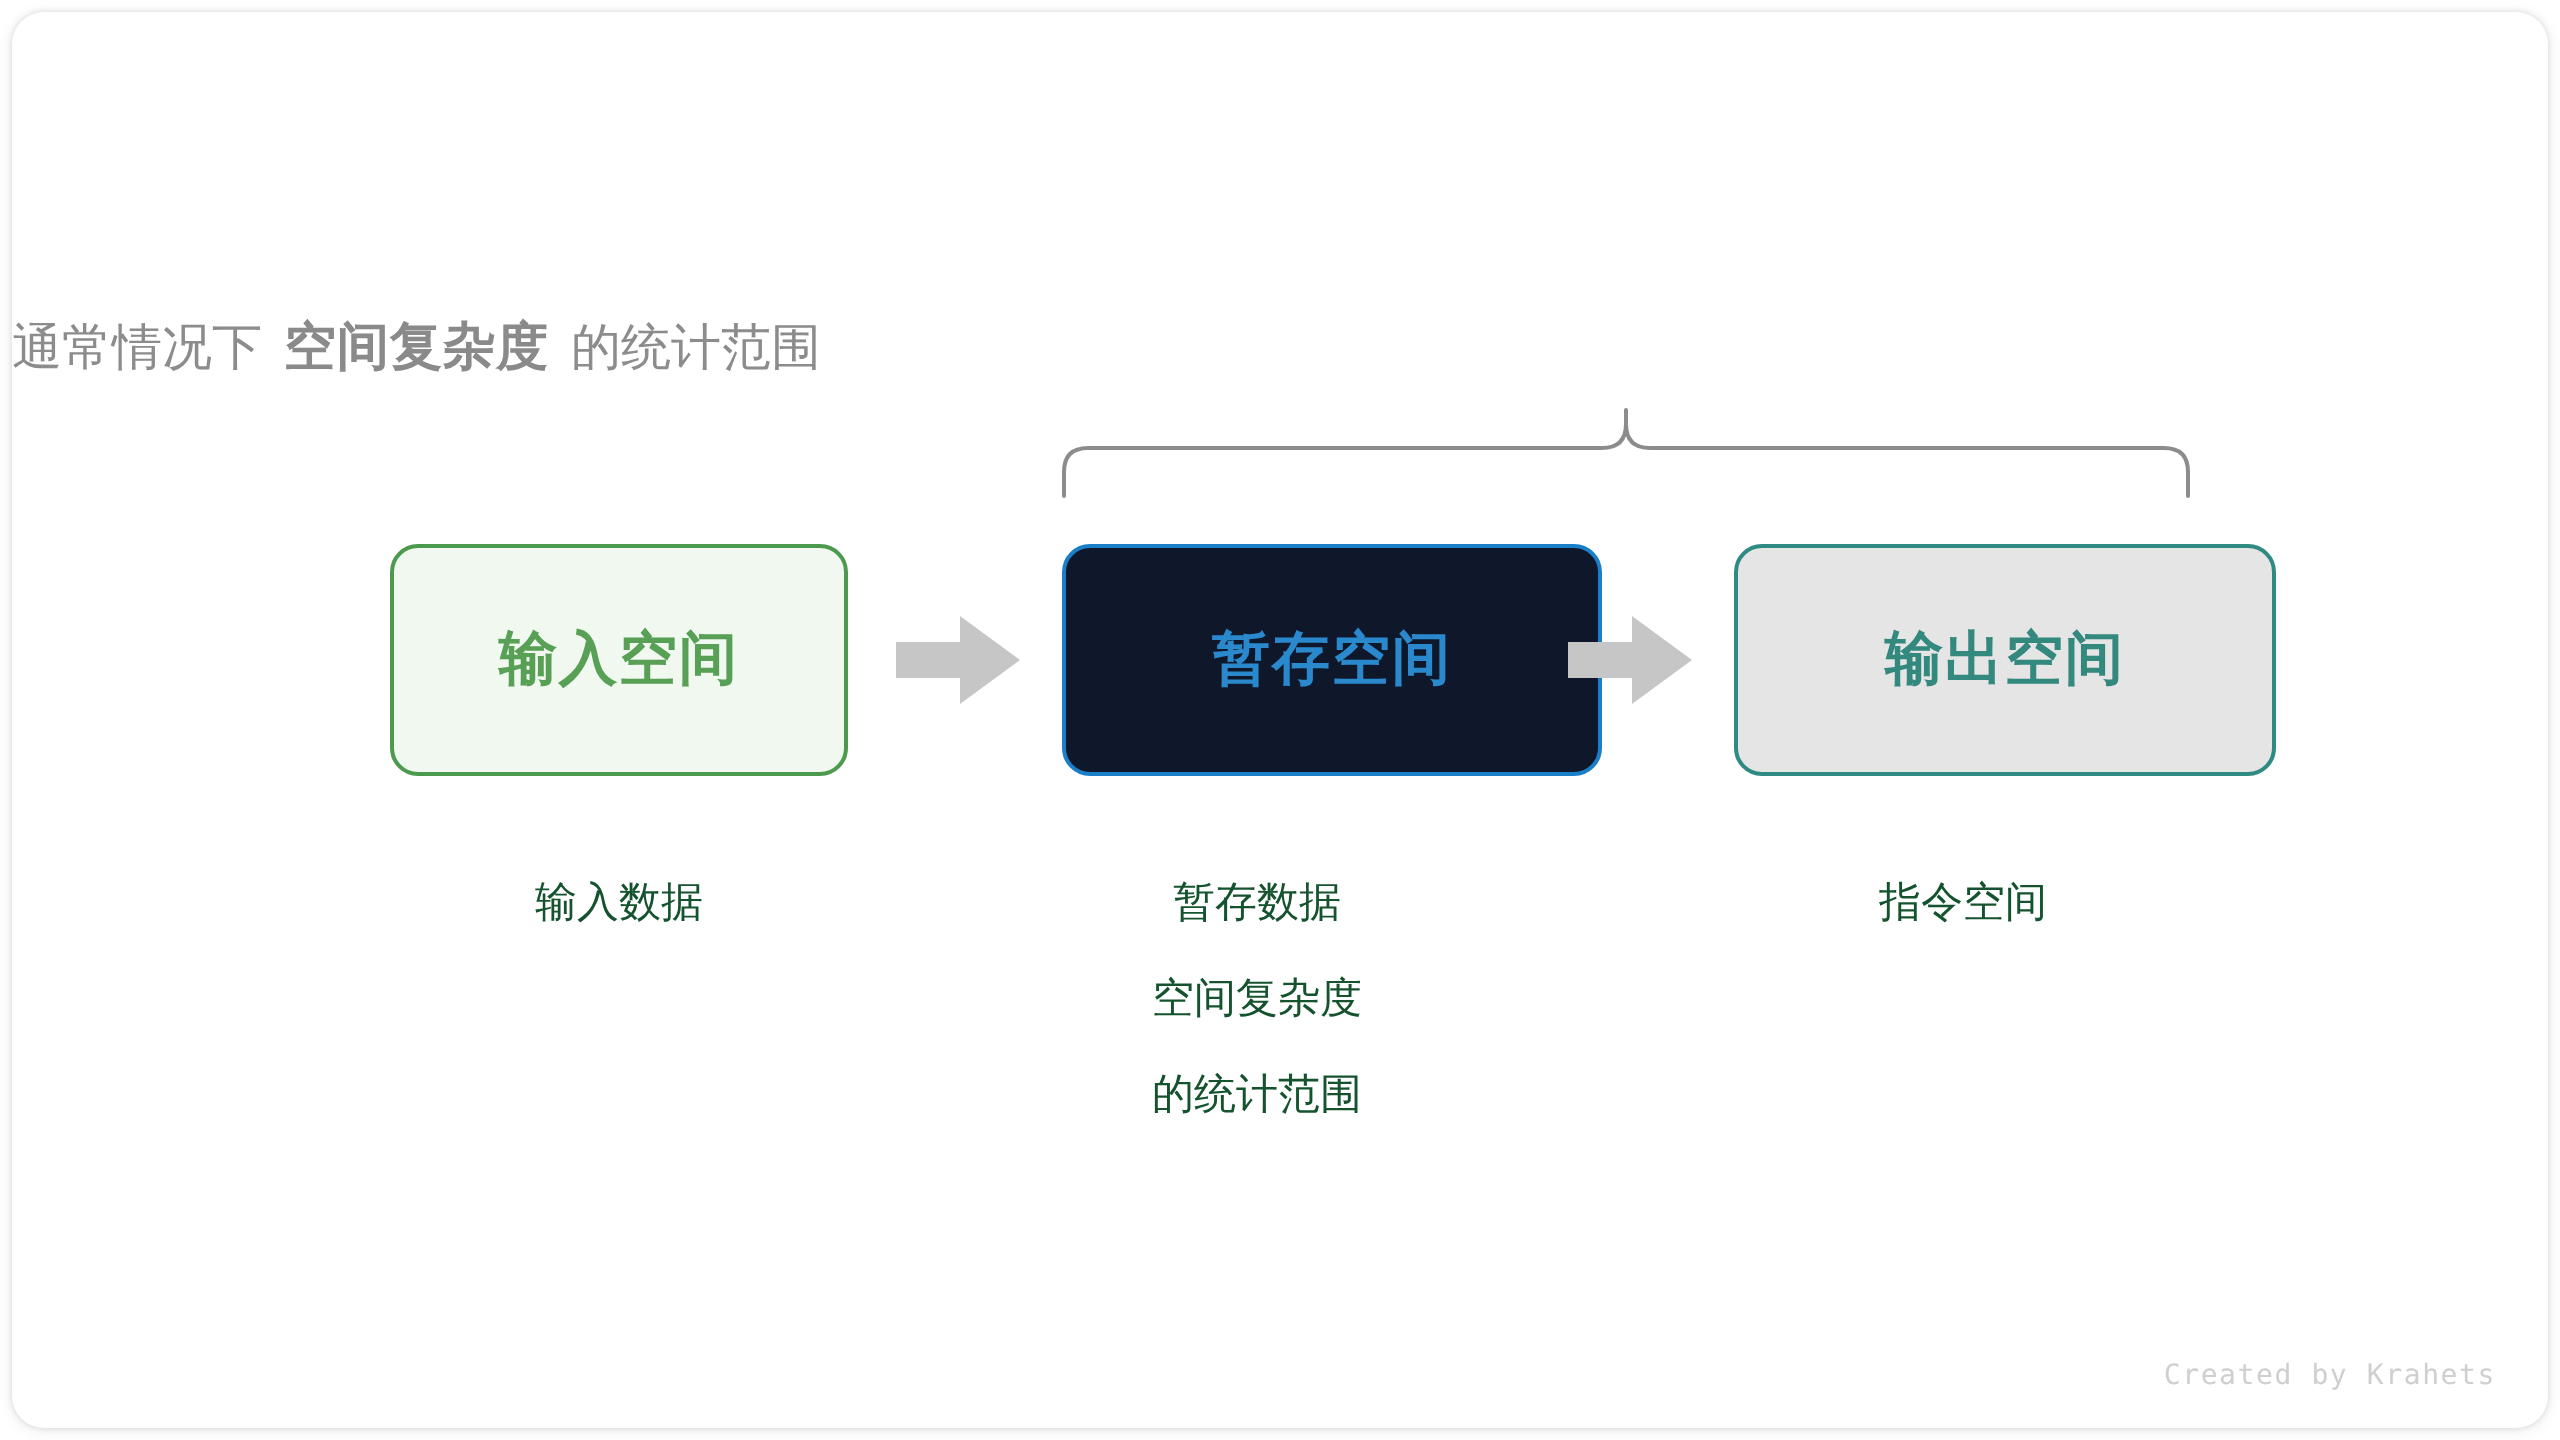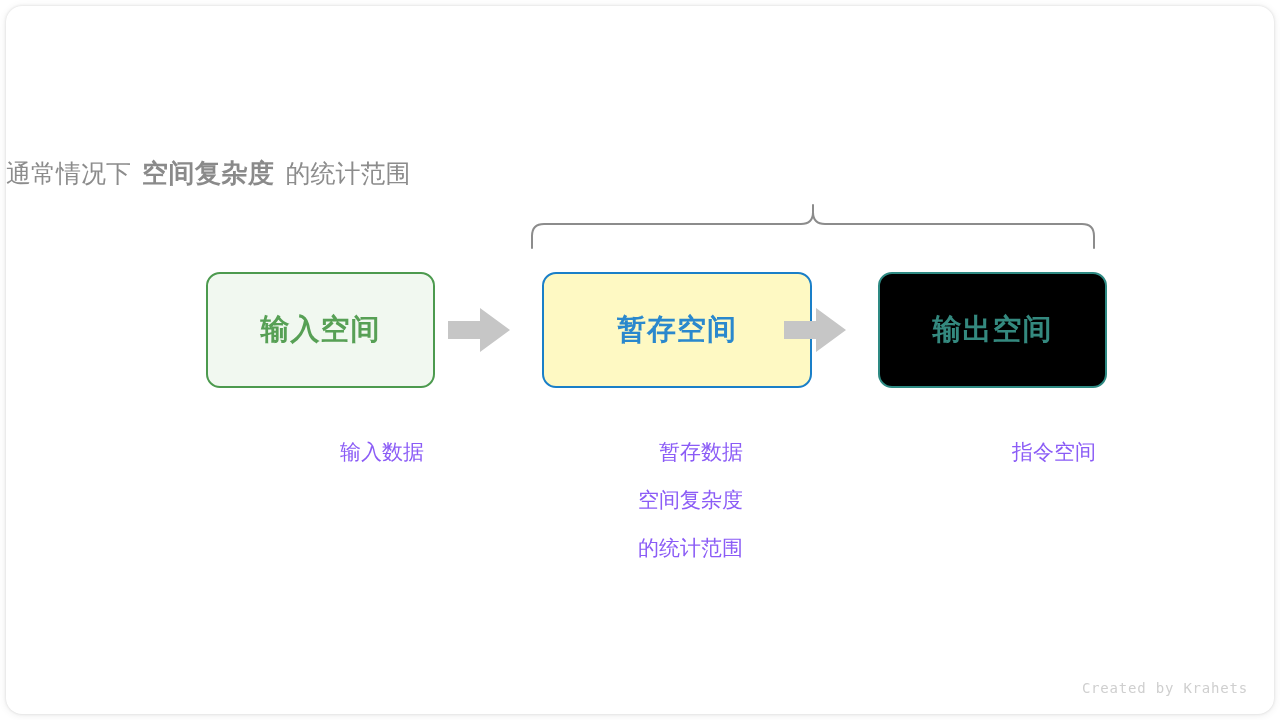--- a/index.html
+++ b/index.html
@@ -68,61 +68,60 @@
     border-radius: 14px;
     border-style: solid;
     border-width: 2px;
     box-sizing: border-box;
     display: flex;
     align-items: center;
     justify-content: center;
     font-size: 29px;
     font-weight: bold;
     letter-spacing: 1px;
-    margin-left: 11px;
   }
   #box-input {
     left: 189px;
     width: 229px;
     background: #f1f8f0;
     border-color: #4c9a4e;
     color: #57a055;
   }
   #box-temp {
     left: 525px;
     width: 270px;
-    background: #fef9c3;
+    background: #0f172a;
     border-color: #1a7fc8;
     color: #2a88cd;
   }
   #box-output {
     left: 861px;
-    width: 229px;
-    background: #000000;
+    width: 271px;
+    background: #e5e5e5;
     border-color: #2e8a83;
     color: #34897f;
   }
 
   
   .arrow {
     position: absolute;
     top: 302px;
     width: 62px;
     height: 44px;
   }
   #arrow-1 { left: 442px; }
   #arrow-2 { left: 778px; }
 
   
   .caption-col {
     position: absolute;
     top: 422px;
     width: 229px;
-    text-align: right;
-    color: #8b5cf6;
+    text-align: center;
+    color: #14532d;
     font-size: 21px;
   }
   .caption-col .line {
     line-height: 48px;
     white-space: nowrap;
   }
   #caption-input  { left: 189px; }
   #caption-temp   { left: 508px; }
   #caption-output { left: 861px; }
 

